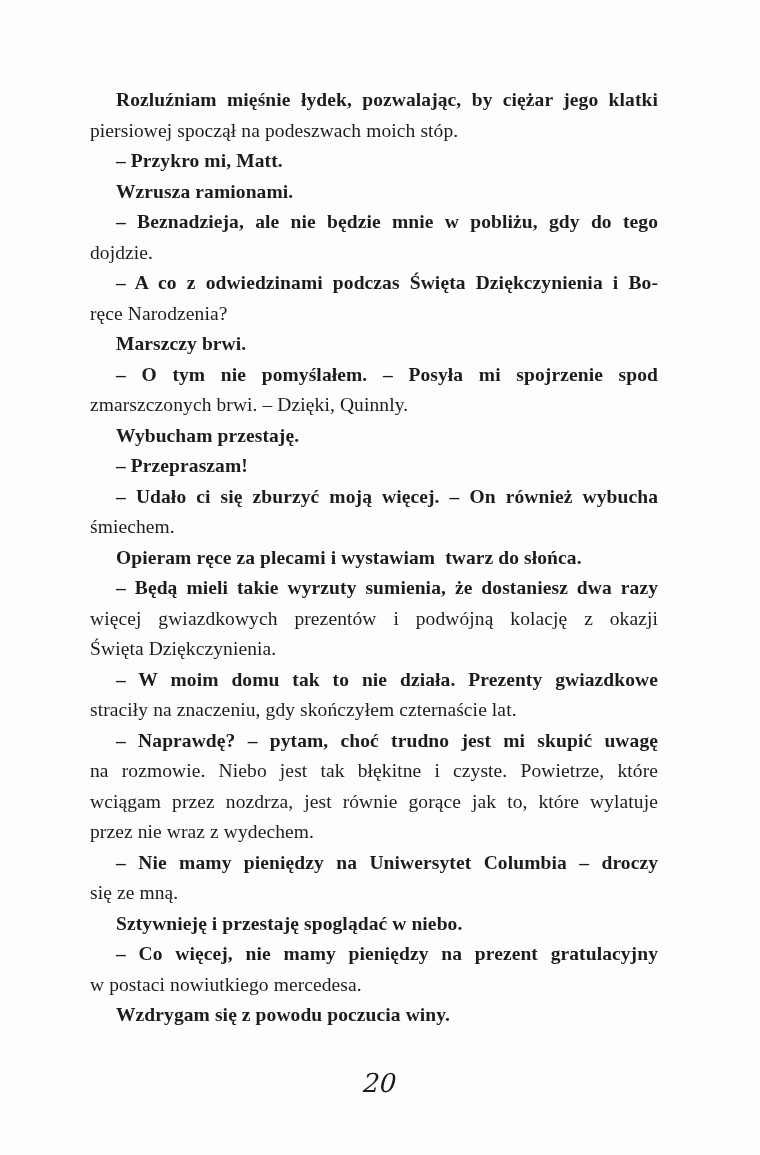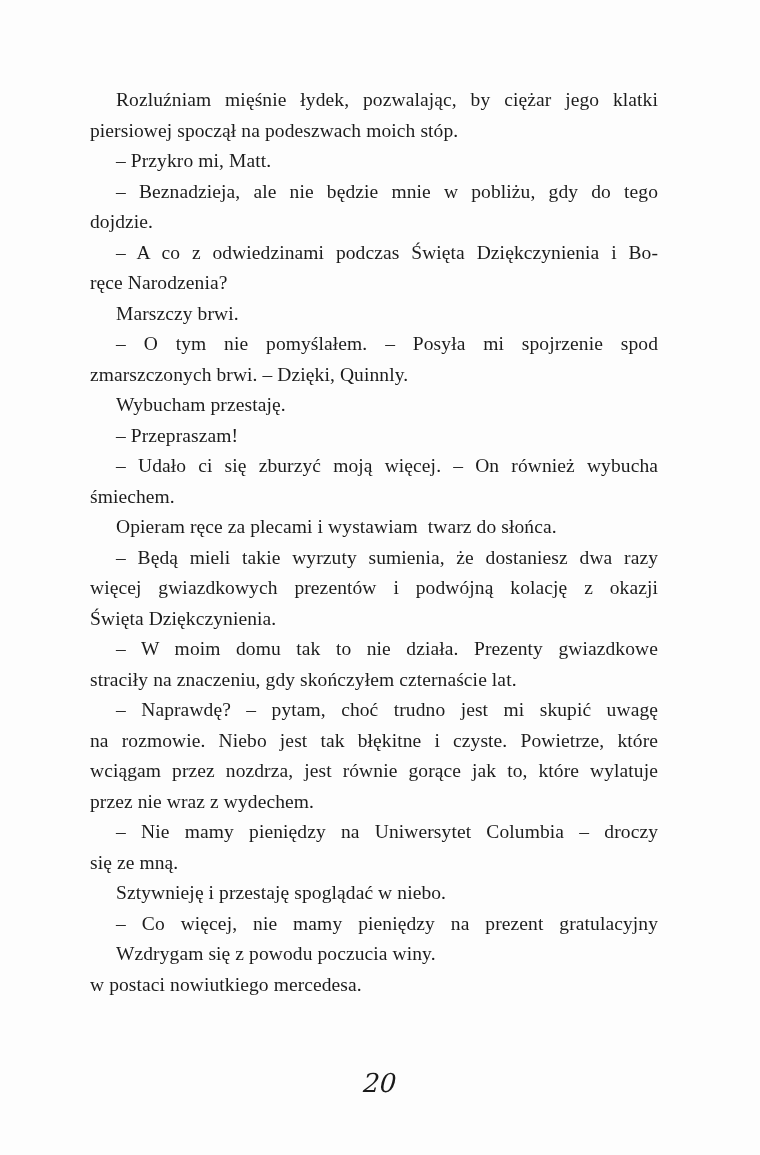--- a/index.html
+++ b/index.html
@@ -29,20 +29,21 @@
     text-align: justify;
     text-align-last: justify;
     height: 30.5px;
     white-space: nowrap;
   }
   .line.last {
     text-align-last: left;
   }
   .line.first {
     text-indent: 26px;
+    font-weight: bold;
   }
   .page-number {
     position: absolute;
     left: 0;
     top: 1068px;
     width: 100%;
     text-align: center;
     font-family: "DejaVu Serif", serif;
     font-style: italic;
     font-size: 26px;
@@ -51,20 +52,21 @@
   }
 </style>
 </head>
 <body>
 
 <div class="book-page">
   <div class="page-text">
       <div class="line first">Rozluźniam mięśnie łydek, pozwalając, by ciężar jego klatki</div>
       <div class="line last">piersiowej spoczął na podeszwach moich stóp.</div>
       <div class="line first last">– Przykro mi, Matt.</div>
+      <div class="line first last">Wzrusza ramionami.</div>
       <div class="line first">– Beznadzieja, ale nie będzie mnie w pobliżu, gdy do tego</div>
       <div class="line last">dojdzie.</div>
       <div class="line first">– A co z odwiedzinami podczas Święta Dziękczynienia i Bo-</div>
       <div class="line last">ręce Narodzenia?</div>
       <div class="line first last">Marszczy brwi.</div>
       <div class="line first">– O tym nie pomyślałem. – Posyła mi spojrzenie spod</div>
       <div class="line last">zmarszczonych brwi. – Dzięki, Quinnly.</div>
       <div class="line first last">Wybucham przestaję.</div>
       <div class="line first last">– Przepraszam!</div>
       <div class="line first">– Udało ci się zburzyć moją więcej. – On również wybucha</div>
@@ -76,17 +78,17 @@
       <div class="line first">– W moim domu tak to nie działa. Prezenty gwiazdkowe</div>
       <div class="line last">straciły na znaczeniu, gdy skończyłem czternaście lat.</div>
       <div class="line first">– Naprawdę? – pytam, choć trudno jest mi skupić uwagę</div>
       <div class="line">na rozmowie. Niebo jest tak błękitne i czyste. Powietrze, które</div>
       <div class="line">wciągam przez nozdrza, jest równie gorące jak to, które wylatuje</div>
       <div class="line last">przez nie wraz z wydechem.</div>
       <div class="line first">– Nie mamy pieniędzy na Uniwersytet Columbia – droczy</div>
       <div class="line last">się ze mną.</div>
       <div class="line first last">Sztywnieję i przestaję spoglądać w niebo.</div>
       <div class="line first">– Co więcej, nie mamy pieniędzy na prezent gratulacyjny</div>
+      <div class="line last">w postaci nowiutkiego mercedesa.</div>
       <div class="line first last">Wzdrygam się z powodu poczucia winy.</div>
-      <div class="line last">w postaci nowiutkiego mercedesa.</div>
     </div>
   <div class="page-number">20</div>
 </div>
 
 </body></html>

